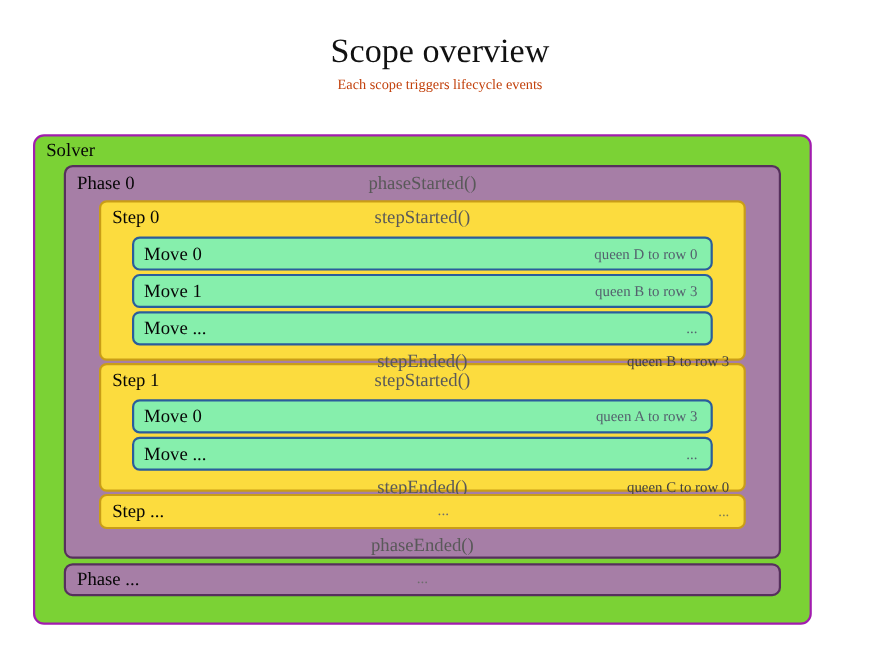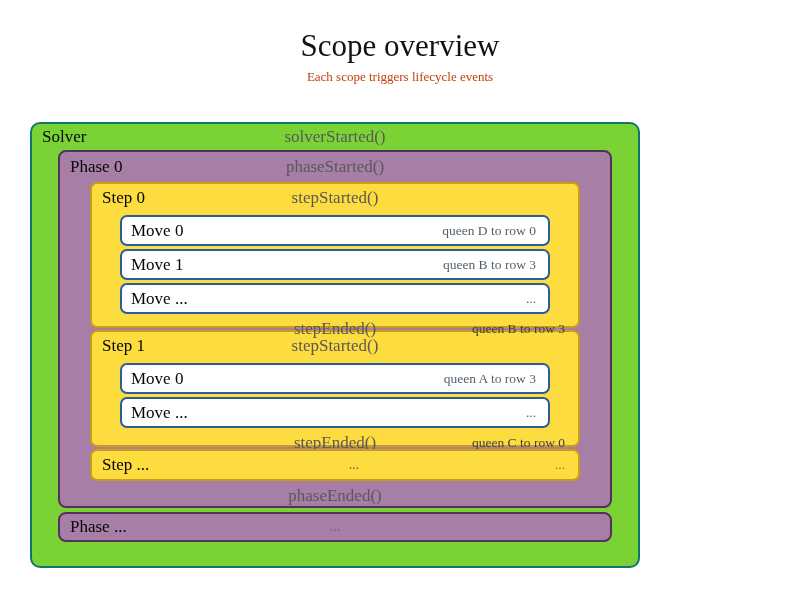--- a/index.html
+++ b/index.html
@@ -8,22 +8,22 @@
     font-family:Liberation Serif, serif; overflow:hidden;
   }
   .title    { position:absolute; top:30px;  left:0; width:100%; text-align:center;
               font-size:31px; line-height:1.05; color:#111; }
   .subtitle { position:absolute; top:69px;  left:0; width:100%; text-align:center;
               font-size:13px; color:#c2410c; }
 
   .box { box-sizing:border-box; }
 
   .solver {
-    position:absolute; left:30px; top:122px; width:610px; height:446px;
-    background:#7bd235; border:2px solid #0f766e; border-radius:10px;
+    position:absolute; left:30px; top:122px; width:708px; height:446px;
+    background:#7bd235; border:2px solid #a21caf; border-radius:10px;
   }
   .phase {
     margin:0 26px; height:358px;
     background:#a67ea6; border:2px solid #56305c; border-radius:8px;
   }
   .phase-more {
     margin:4px 26px 16px; height:26px;
     background:#a67ea6; border:2px solid #56305c; border-radius:8px;
     position:relative; display:flex; align-items:center;
   }
@@ -32,21 +32,21 @@
   }
   .step-0 { height:146px; }
   .step-1 { height:117px; margin-top:2px; }
   .step-more {
     margin:2px 30px 0; height:28px;
     background:#fcdc3e; border:2px solid #c99d17; border-radius:7px;
     position:relative; display:flex; align-items:center;padding-left:38px;
   }
   .move {
     margin:0 28px 3px; height:27px;
-    background:#ffffff; border:2px solid #2a5d9c; border-radius:7px;
+    background:#86efac; border:2px solid #2a5d9c; border-radius:7px;
     position:relative; display:flex; align-items:center;
   }
 
   .scope-header { position:relative; display:flex; align-items:center; }
   .solver-header { height:26px; }
   .phase-header  { height:30px; }
   .step-header   { height:28px; margin-bottom:3px; }
 
   .scope-label { position:absolute; left:10px; font-size:17px; color:#060606; white-space:nowrap; }
   .scope-event { width:100%; text-align:center; font-size:17px; color:#595959; }
@@ -68,21 +68,20 @@
 
 <div class="canvas">
 
   <div class="title">Scope overview</div>
   <div class="subtitle">Each scope triggers lifecycle events</div>
 
   <div class="box solver">
 
     <div class="scope-header solver-header">
       <span class="scope-label">Solver</span>
-      <span class="scope-event">solverStarted()</span>
     </div>
 
     <div class="box phase">
 
       <div class="scope-header phase-header">
         <span class="scope-label">Phase 0</span>
         <span class="scope-event">phaseStarted()</span>
       </div>
 
       <div class="box step step-0">

